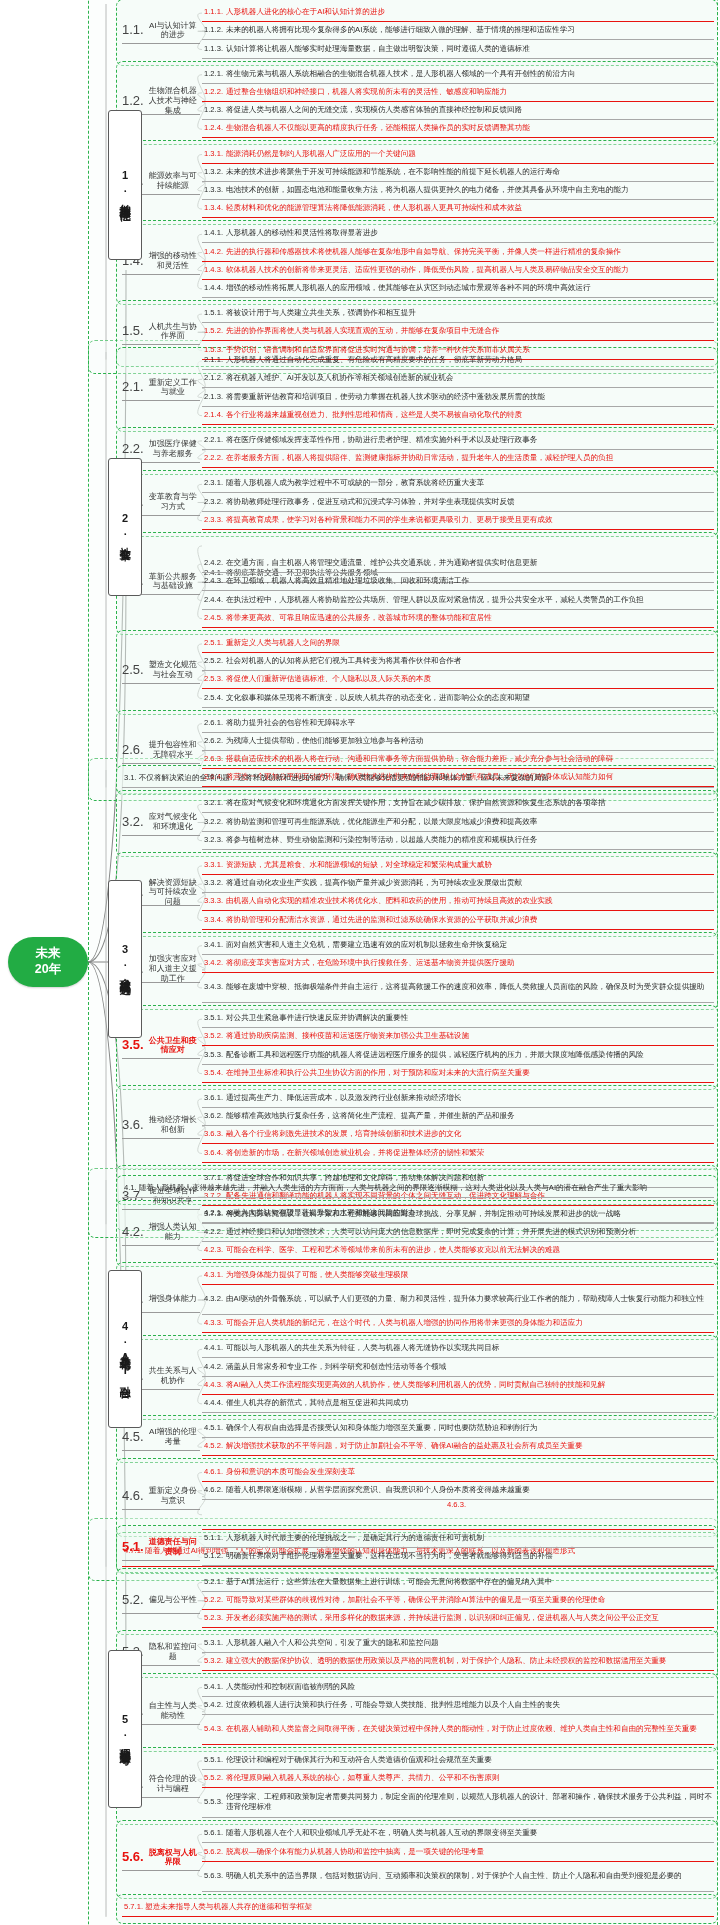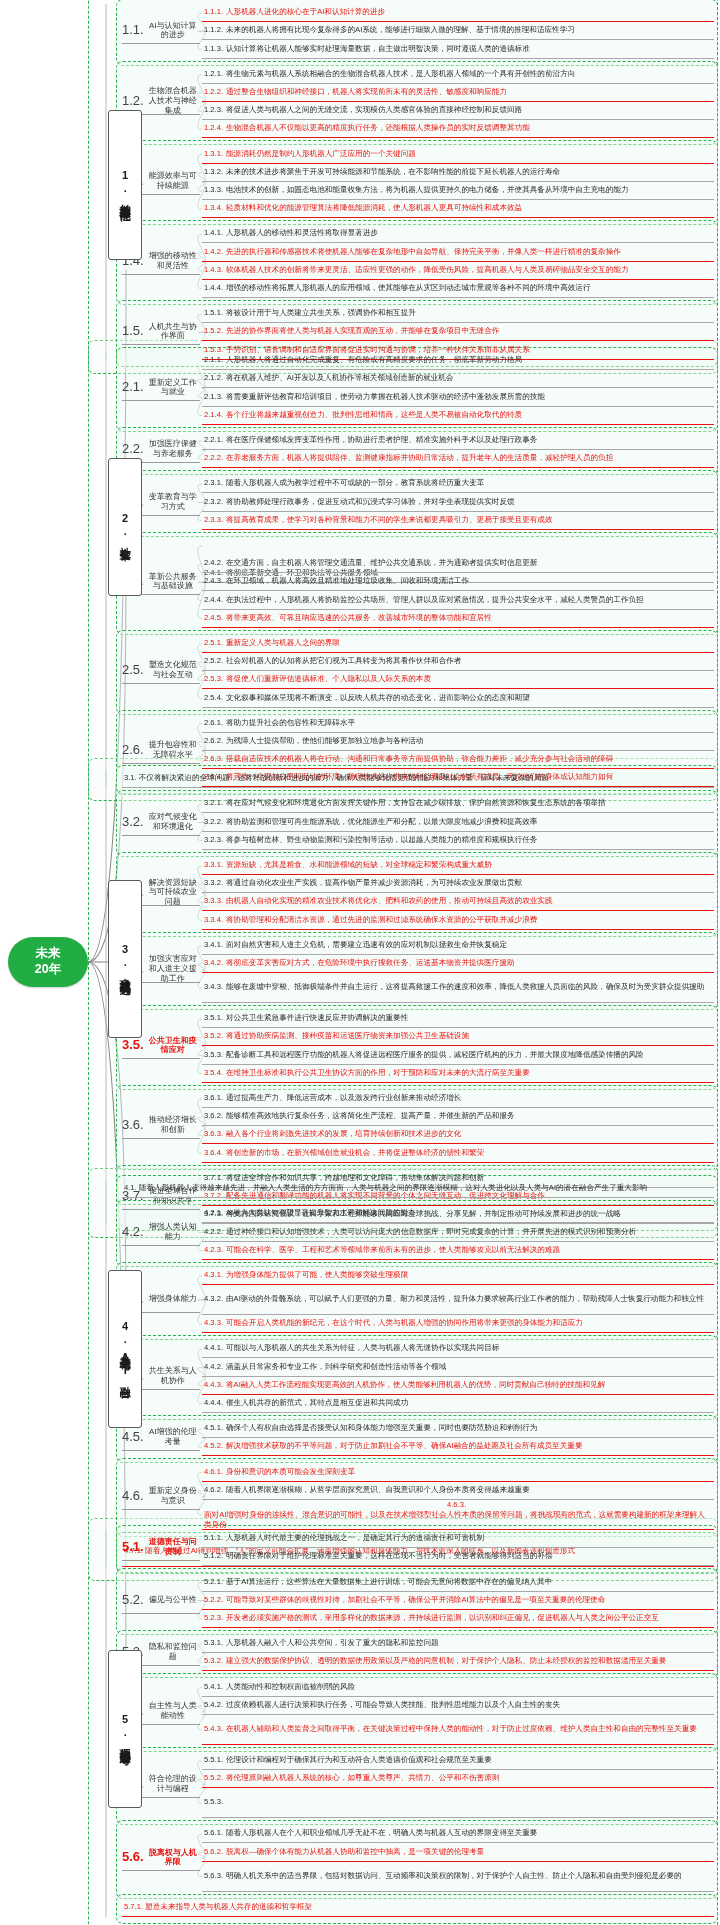--- a/index.html
+++ b/index.html
@@ -633,21 +633,20 @@
       <div class="leaf red" style="left:202px;top:1463.4000000000005px;width:512px;height:18.2px;">
         <span class="num">4.6.1.</span>
         <span class="body">身份和意识的本质可能会发生深刻变革</span>
       </div>
       <div class="leaf" style="left:202px;top:1481.6000000000006px;width:512px;height:18.2px;">
         <span class="num">4.6.2.</span>
         <span class="body">随着人机界限逐渐模糊，从哲学层面探究意识、自我意识和个人身份本质将变得越来越重要</span>
       </div>
       <div class="leaf red wrap" style="left:202px;top:1499.8000000000006px;width:512px;height:30px;flex-direction:column;">
         <span class="num">4.6.3.</span>
-        <span class="body">面对AI增强时身份的连续性、混合意识的可能性，以及在技术增强型社会人性本质的保留等问题，将挑战现有的范式，这就需要构建新的框架来理解人类身份</span>
       </div>
       <div class="l2" style="left:122px;top:1483.6000000000006px;width:78px;height:26px;">
         <span class="idx">4.6.</span>
         <span class="txt">重新定义身份与意识</span>
       </div>
       <div class="halo" style="left:116px;top:1458.4000000000005px;width:600px;height:76.40000000000009px;"></div>
       <div class="leaf red wrap" style="left:122px;top:1536.8000000000006px;width:592px;height:30px;">
         <span class="body">4.7.1. 随着人类通过AI得到增强，“人”的定义可能会扩展，涵盖增强的认知和身体能力、与技术更深入的联系，以及新的表达和创造形式</span>
       </div>
       <div class="halo" style="left:116px;top:1531.8000000000006px;width:600px;height:40px;"></div>
@@ -714,20 +713,21 @@
       <div class="leaf" style="left:202px;top:1751.8000000000004px;width:512px;height:18.2px;">
         <span class="num">5.5.1.</span>
         <span class="body">伦理设计和编程对于确保其行为和互动符合人类道德价值观和社会规范至关重要</span>
       </div>
       <div class="leaf red" style="left:202px;top:1770.0000000000005px;width:512px;height:18.2px;">
         <span class="num">5.5.2.</span>
         <span class="body">将伦理原则融入机器人系统的核心，如尊重人类尊严、共情力、公平和不伤害原则</span>
       </div>
       <div class="leaf wrap" style="left:202px;top:1788.2000000000005px;width:512px;height:30px;">
         <span class="num">5.5.3.</span>
+        <span class="body">伦理学家、工程师和政策制定者需要共同努力，制定全面的伦理准则，以规范人形机器人的设计、部署和操作，确保技术服务于公共利益，同时不违背伦理标准</span>
       </div>
       <div class="l2" style="left:122px;top:1772.0000000000005px;width:78px;height:26px;">
         <span class="idx">5.5.</span>
         <span class="txt">符合伦理的设计与编程</span>
       </div>
       <div class="halo" style="left:116px;top:1746.8000000000004px;width:600px;height:76.40000000000009px;"></div>
       <div class="leaf" style="left:202px;top:1825.2000000000005px;width:512px;height:18.2px;">
         <span class="num">5.6.1.</span>
         <span class="body">随着人形机器人在个人和职业领域几乎无处不在，明确人类与机器人互动的界限变得至关重要</span>
       </div>

